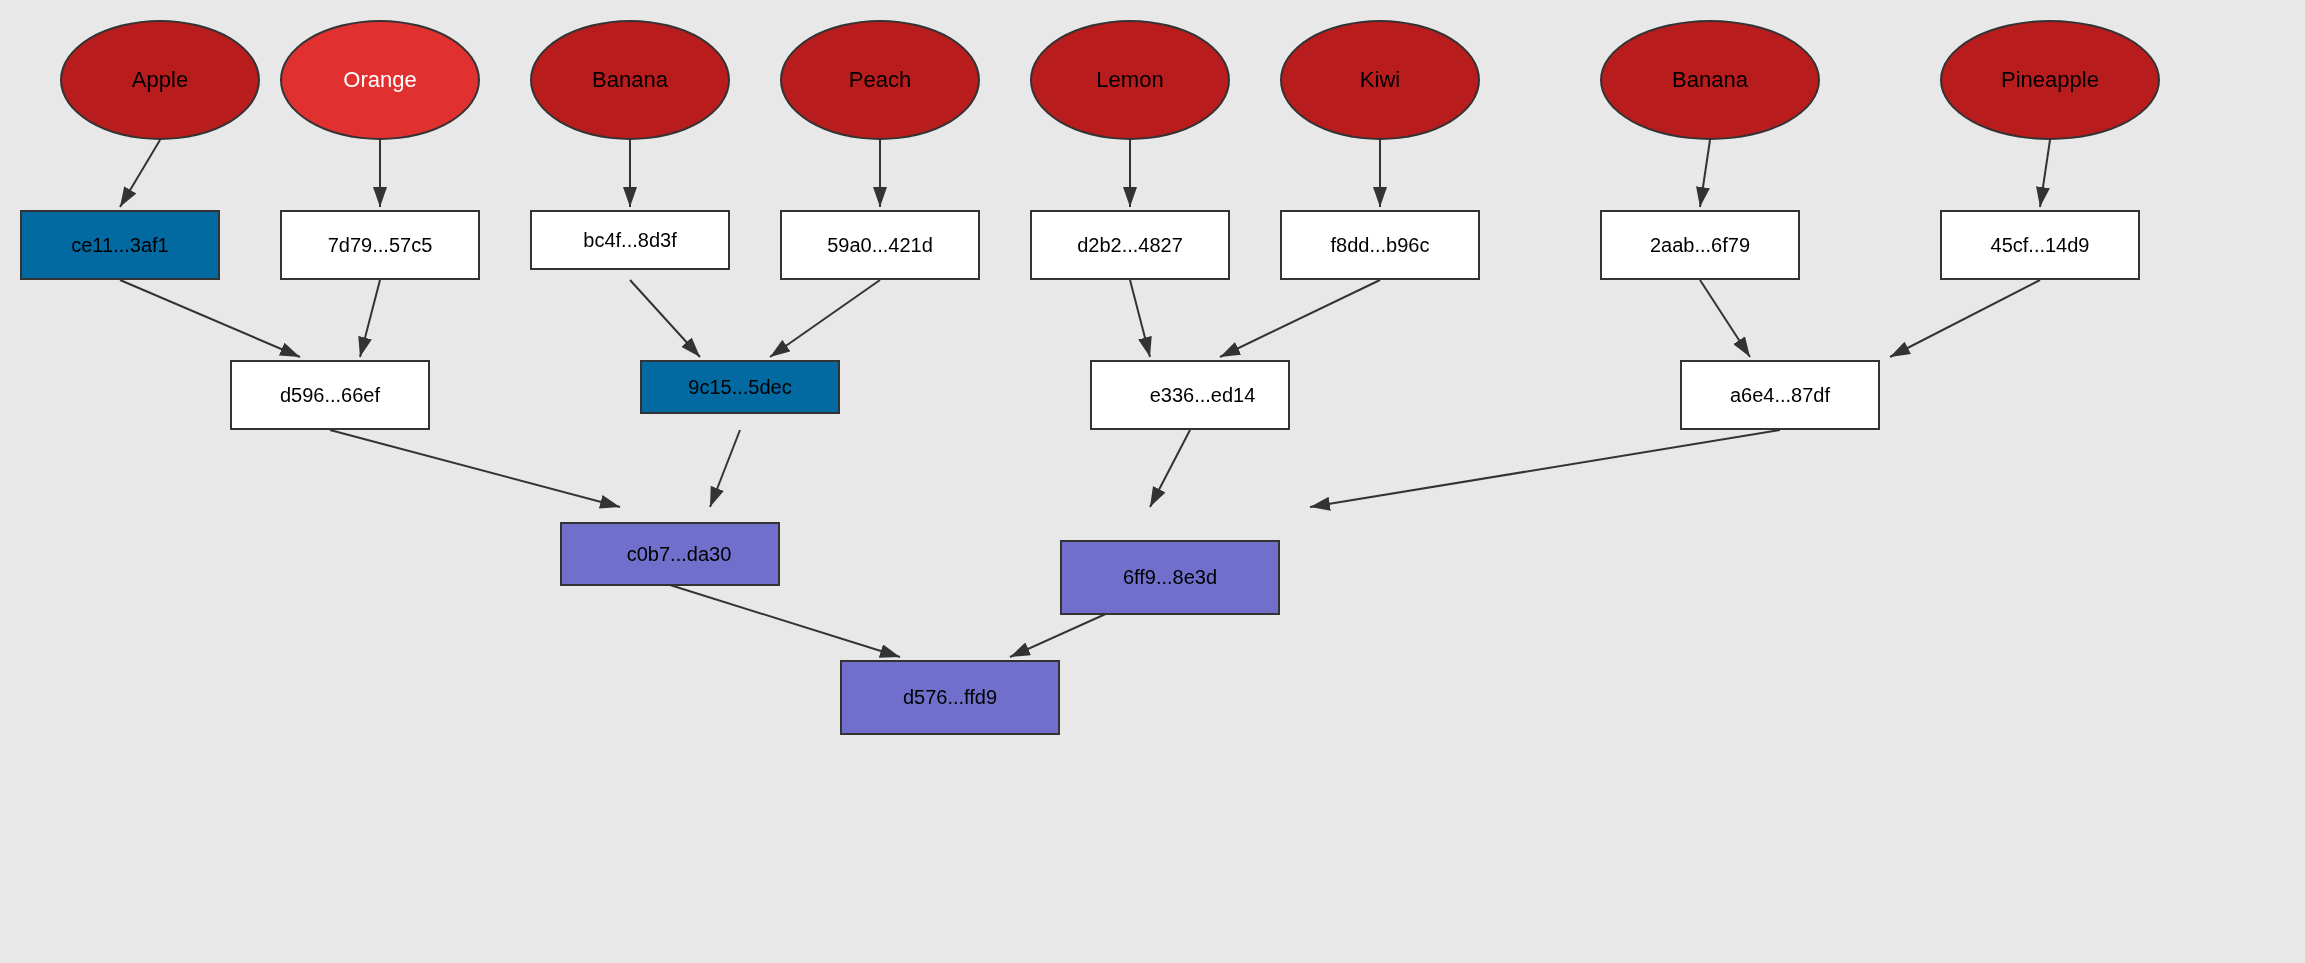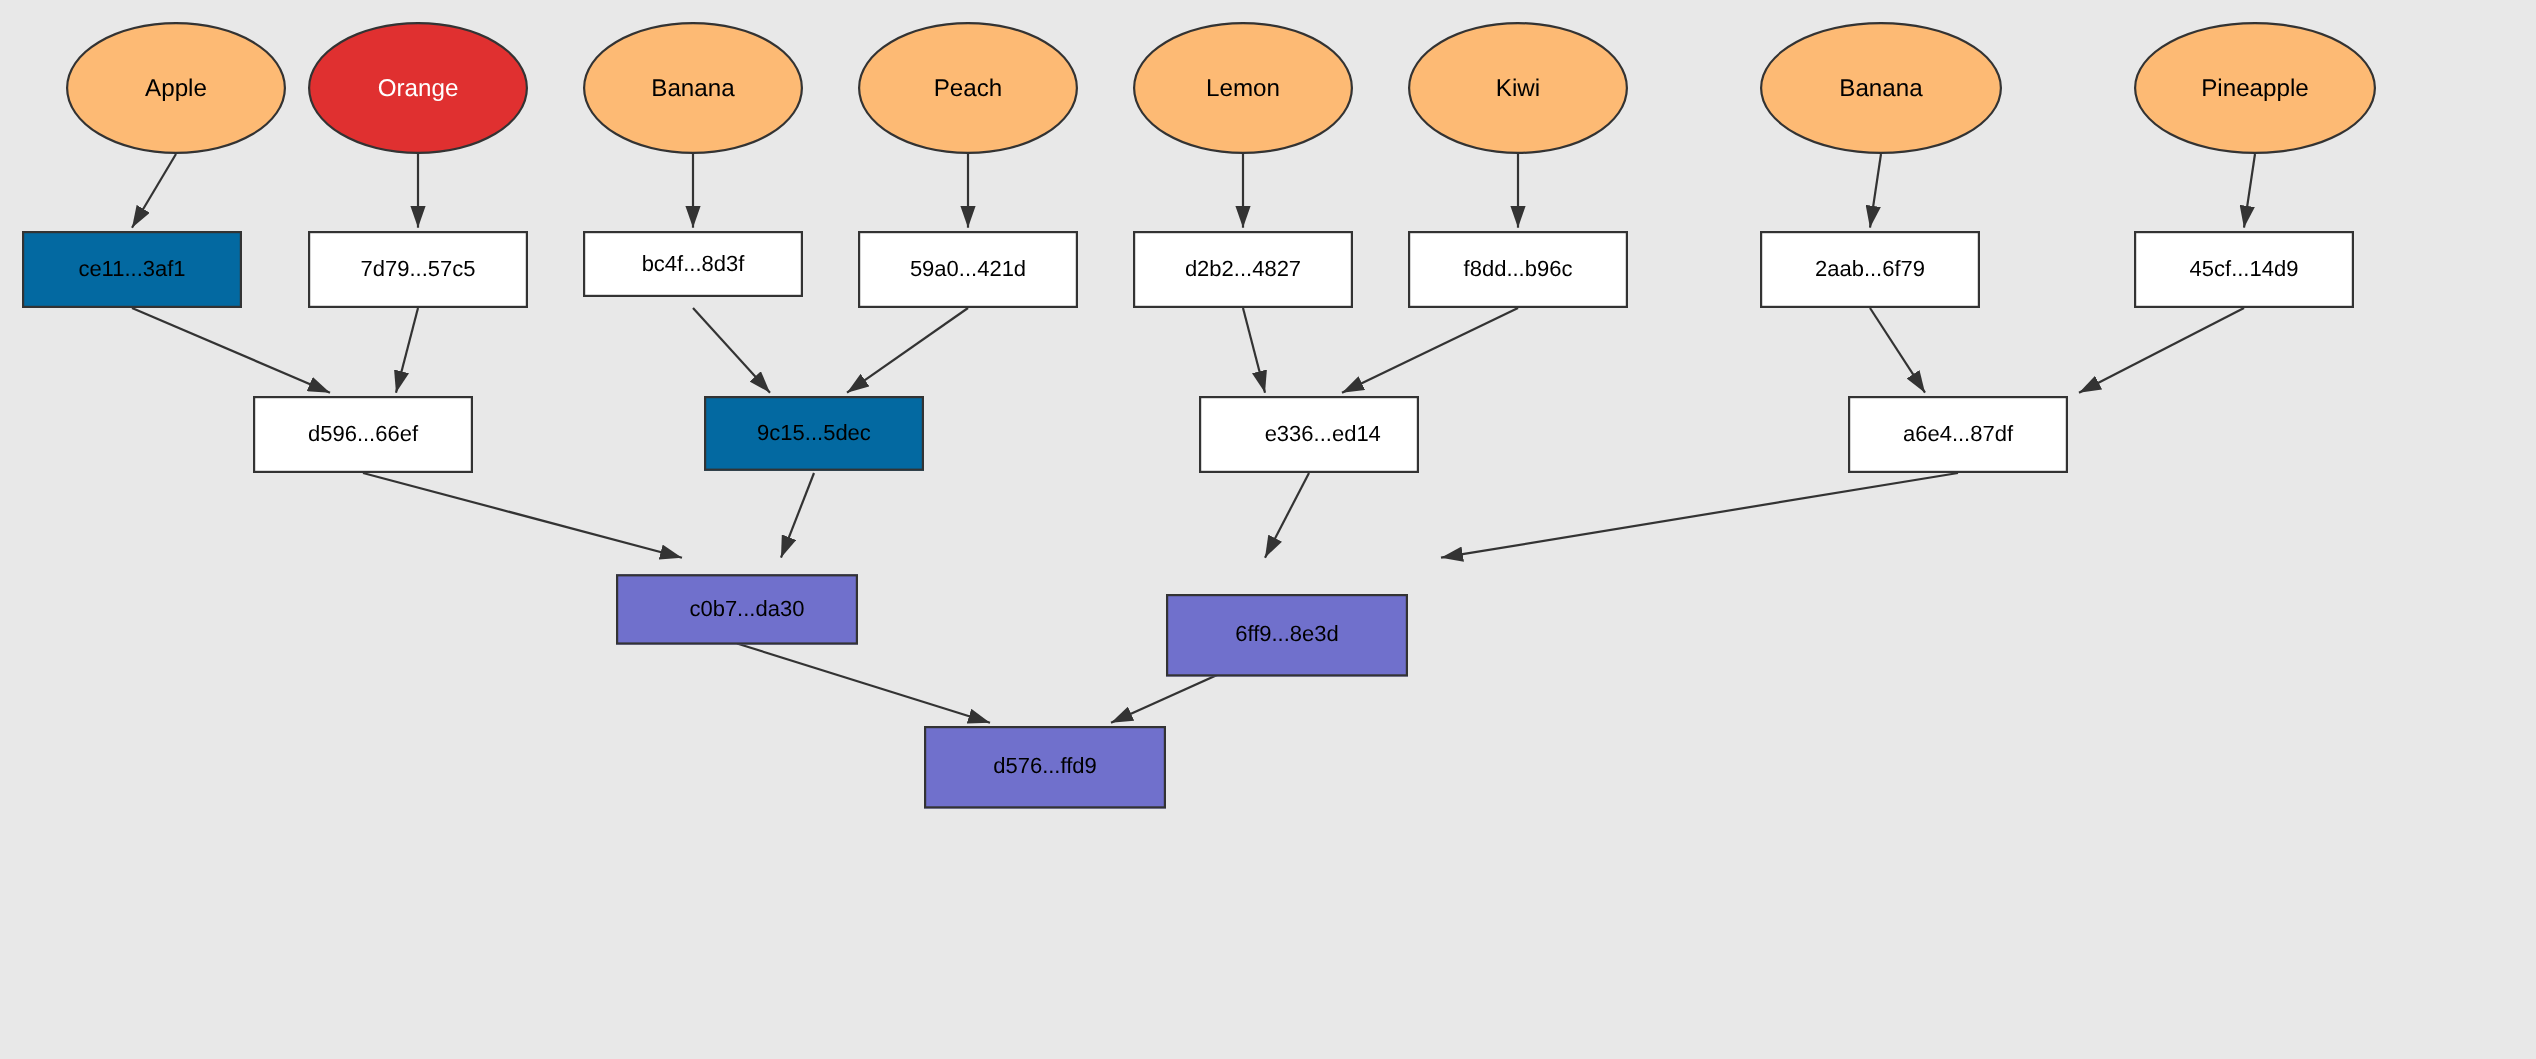--- a/index.html
+++ b/index.html
@@ -13,21 +13,21 @@
     }
     .diagram {
       position: relative;
       width: 2305px;
       height: 963px;
     }
     .node-ellipse {
       position: absolute;
       border: 2px solid #333;
       border-radius: 50%;
-      background: #fdba74;
+      background: #b91c1c;
       display: flex;
       align-items: center;
       justify-content: center;
       font-size: 22px;
       font-weight: normal;
     }
     .node-ellipse.orange-node {
       background: #e03030;
       color: white;
     }
@@ -168,21 +168,21 @@
   <div class="node-rect" style="left:1600px;top:210px;width:200px;height:70px;">
     <span>2aab...6f79</span>
   </div>
   <div class="node-rect" style="left:1940px;top:210px;width:200px;height:70px;">
     <span>45cf...14d9</span>
   </div>
 
   <div class="node-rect" style="left:230px;top:360px;width:200px;height:70px;">
     <span>d596...66ef</span>
   </div>
-  <div class="node-rect green-node" style="left:640px;top:360px;width:200px;height:68px;">
+  <div class="node-rect green-node" style="left:640px;top:360px;width:200px;height:54px;">
     <span>9c15...5dec</span>
   </div>
   <div class="node-rect" style="left:1090px;top:360px;width:200px;height:70px;padding-left:25px;">
     <span>e336...ed14</span>
   </div>
   <div class="node-rect" style="left:1680px;top:360px;width:200px;height:70px;">
     <span>a6e4...87df</span>
   </div>
 
   <div class="node-rect blue-node" style="left:560px;top:522px;width:220px;height:64px;padding-left:18px;">

